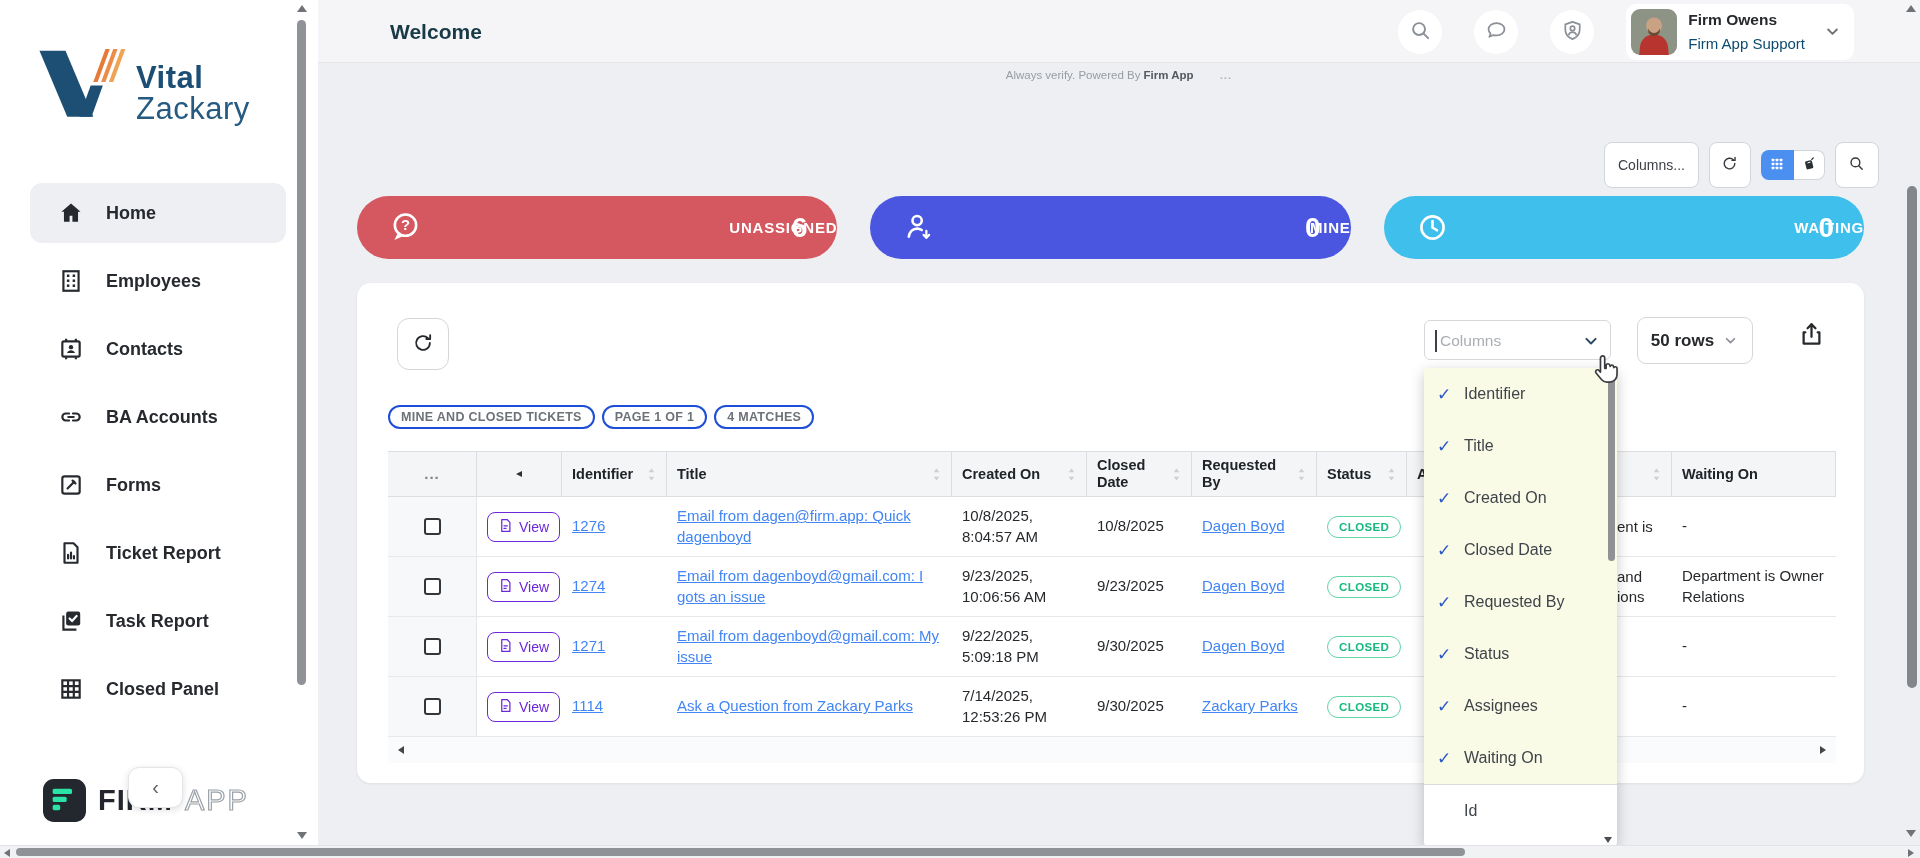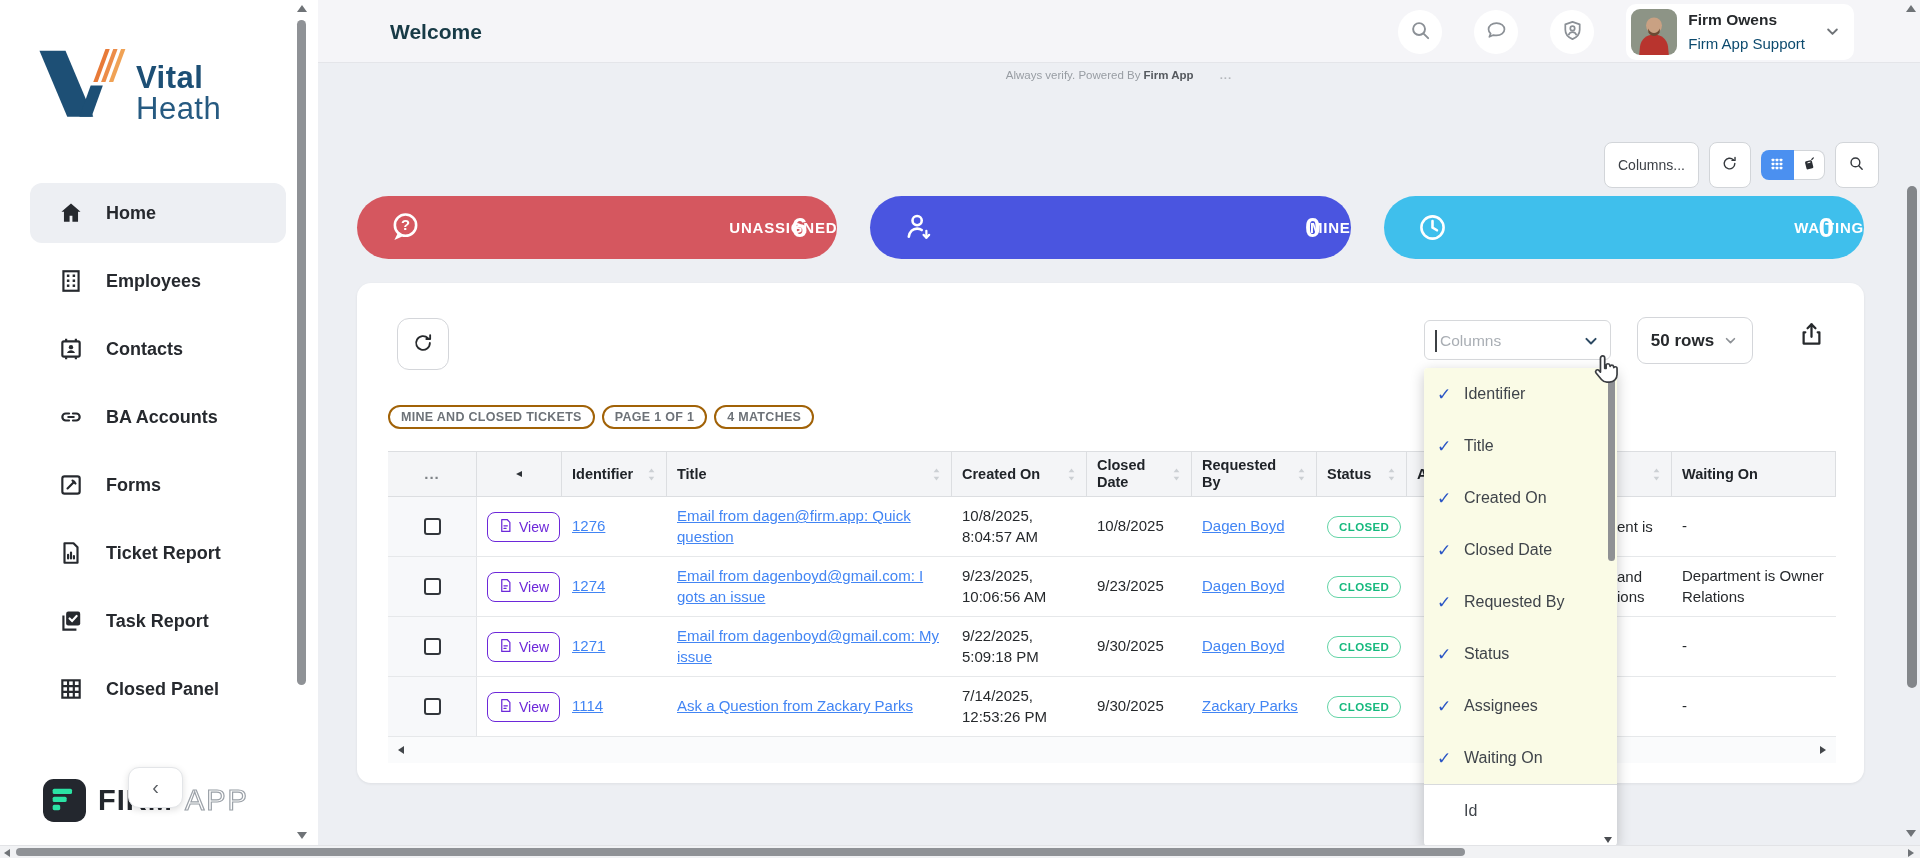--- a/index.html
+++ b/index.html
@@ -96,21 +96,21 @@
   .col-chev svg{width:20px;height:20px;}
   .rows-btn{position:absolute;left:1280px;top:34px;width:116px;height:47px;border:1px solid #d4d6da;border-radius:9px;
          background:#fff;display:flex;align-items:center;justify-content:center;gap:8px;font-family:inherit;}
   .rows-label{font-size:17px;font-weight:700;color:#26292c;}
   .rows-chev{color:#8d9196;display:flex;}
   .rows-chev svg{width:17px;height:17px;}
   .share-btn{position:absolute;left:1441px;top:38px;border:none;background:none;color:#26292c;padding:0;}
   .share-btn svg{width:27px;height:27px;}
 
   .chips{position:absolute;left:31px;top:122px;display:flex;gap:7px;}
-  .chip{border:2px solid #a16207;border-radius:15px;padding:3px 11px;font-size:12.5px;font-weight:700;color:#6d7278;
+  .chip{border:2px solid #1d4ed8;border-radius:15px;padding:3px 11px;font-size:12.5px;font-weight:700;color:#6d7278;
         letter-spacing:.3px;white-space:nowrap;}
 
   
   .table{position:absolute;left:31px;top:168px;width:1448px;}
   .trow{display:grid;grid-template-columns:89px 85px 105px 285px 135px 105px 125px 90px 265px 164px;}
   .thead{background:#f4f5f7;border-top:1px solid #dcdee1;border-bottom:1px solid #dcdee1;height:46px;}
   .th{display:flex;align-items:center;padding:0 10px;border-right:1px solid #dcdee1;font-size:14.5px;font-weight:700;
       color:#202429;line-height:1.15;cursor:pointer;}
   .th .sort{margin-left:auto;display:flex;}
   .th .sort svg{width:9px;height:15px;}
@@ -162,21 +162,21 @@
           <svg viewBox="0 0 106 92">
             <path d="M4 10h30l32 76H36z" fill="#1d4f75"></path>
             <path d="M50 86l14 0 13-36h-14z" fill="#1d4f75"></path>
             <path d="M66 46 80 8h5L71 46z" fill="#e87a38"></path>
             <path d="M75 46 89 8h5L80 46z" fill="#ec8c48"></path>
             <path d="M84 46 98 8h5L89 46z" fill="#f0a255"></path>
           </svg>
         </span>
       <span class="brand-text">
         <span class="brand-l1">Vital</span>
-        <span class="brand-l2">Heath</span>
+        <span class="brand-l2">Zackary</span>
       </span>
     </div>
     <nav id="sidebar-nav">
         <div class="nav-item active">
           <span class="nav-ic">
             <svg viewBox="0 0 24 24">
               <path d="M12 3.2 3.2 10.8h2.3V20h5.2v-5.4h2.6V20h5.2v-9.2h2.3z" fill="currentColor"></path>
             </svg>
           </span>
           <span class="nav-label">Home</span>
@@ -525,21 +525,21 @@
                     <path d="M6 2.5h8.5L19 7v14.5H6z" stroke-linejoin="round"></path>
                     <path d="M9.5 12.5h5.5M9.5 16.5h3.5" stroke-linecap="round"></path>
                   </svg></span>
                 <span>View</span>
               </button>
             </div>
             <div class="td">
               <span class="lnk">1276</span>
             </div>
             <div class="td">
-              <span class="lnk">Email from dagen@firm.app: Quick question</span>
+              <span class="lnk">Email from dagen@firm.app: Quick dagenboyd</span>
             </div>
             <div class="td txt">10/8/2025, 8:04:57 AM</div>
             <div class="td txt">10/8/2025</div>
             <div class="td">
               <span class="lnk">Dagen Boyd</span>
             </div>
             <div class="td">
               <span class="badge">CLOSED</span>
             </div>
             <div class="td frag">ent is</div>

